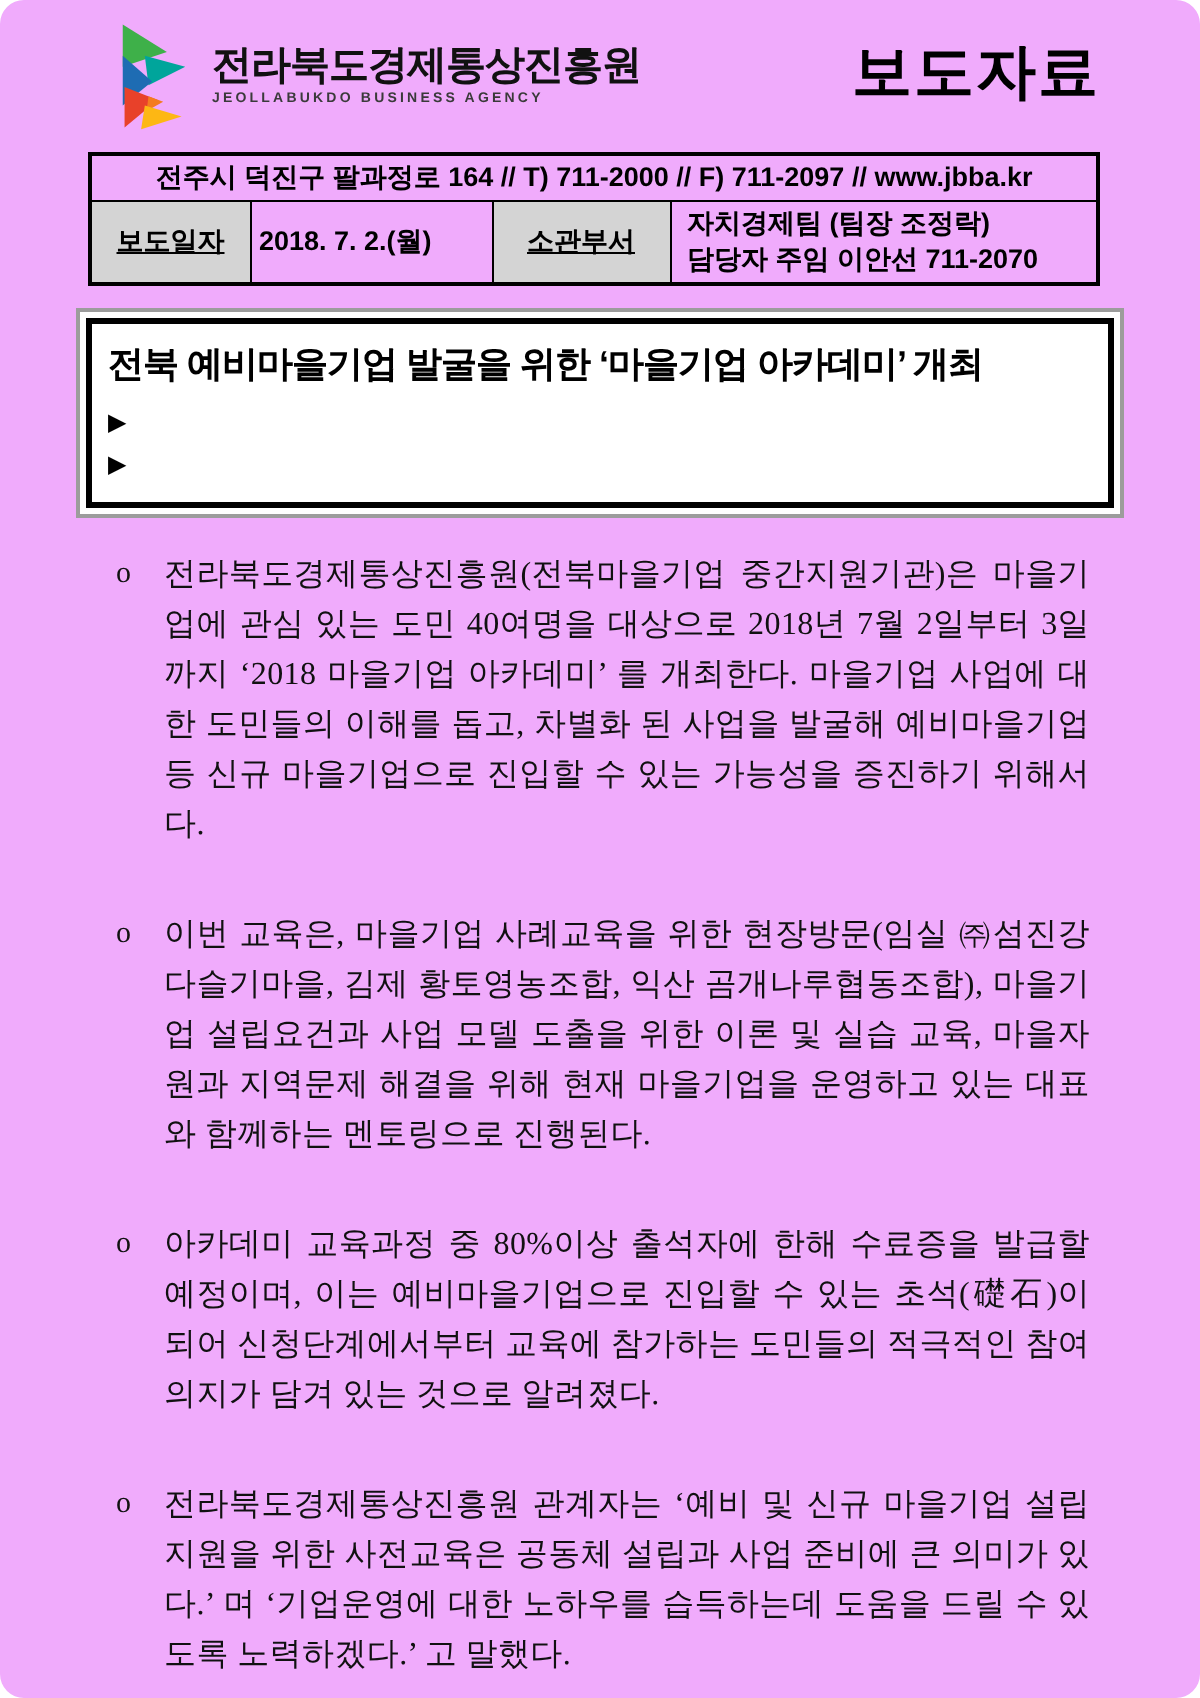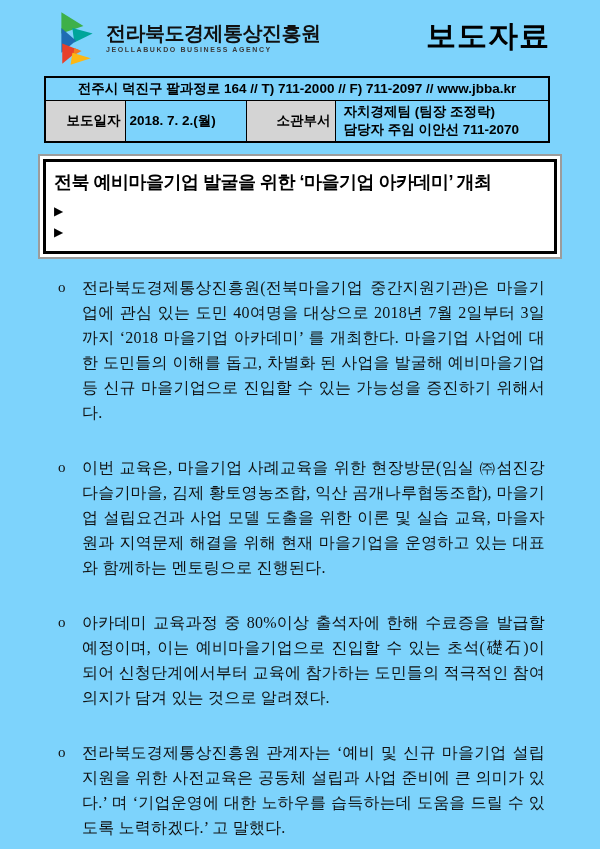--- a/index.html
+++ b/index.html
@@ -1,24 +1,25 @@
 <!DOCTYPE html>
 <html lang="ko"><head>
 <meta charset="utf-8">
 <style>
   html, body { margin: 0; padding: 0; background: #ffffff; }
   .page {
     position: relative;
     width: 600px;
     height: 849px;
-    background: #7dd3fc;
+    background: #f0abfc;
     overflow: hidden;
     box-sizing: border-box;
     font-family: "Liberation Sans", "DejaVu Sans", sans-serif;
     color: #000;
+    border-radius: 12px;
   }
 
   
   .masthead {
     display: flex;
     justify-content: space-between;
     align-items: flex-start;
     padding: 10px 50px 0 54px;
     height: 60px;
   }
@@ -65,22 +66,23 @@
     box-sizing: border-box;
     white-space: nowrap;
   }
   .info-table .addr {
     text-align: center;
     height: 21px;
     letter-spacing: 0;
   }
   .info-table .th-cell {
     background: #d4d4d4;
-    text-align: right;
+    text-align: center;
     height: 40px;
+    text-decoration: underline;
   }
   .info-table .val-cell { }
   .info-table .contact-cell { text-align: left; padding-left: 8px; line-height: 18px; margin-top: 44px; }
   .col-a { width: 80px; } .col-b { width: 121px; } .col-c { width: 89px; } .col-d { width: 214px; }
 
   
   .headline-box {
     margin: 11px 0 0 38px;
     width: 524px;
     box-sizing: border-box;

